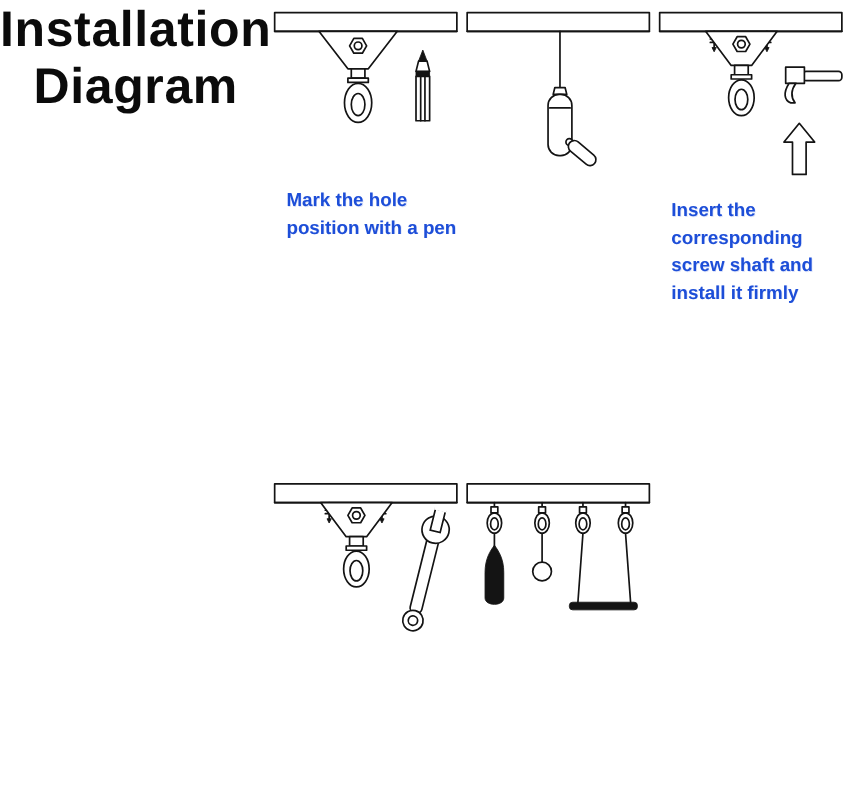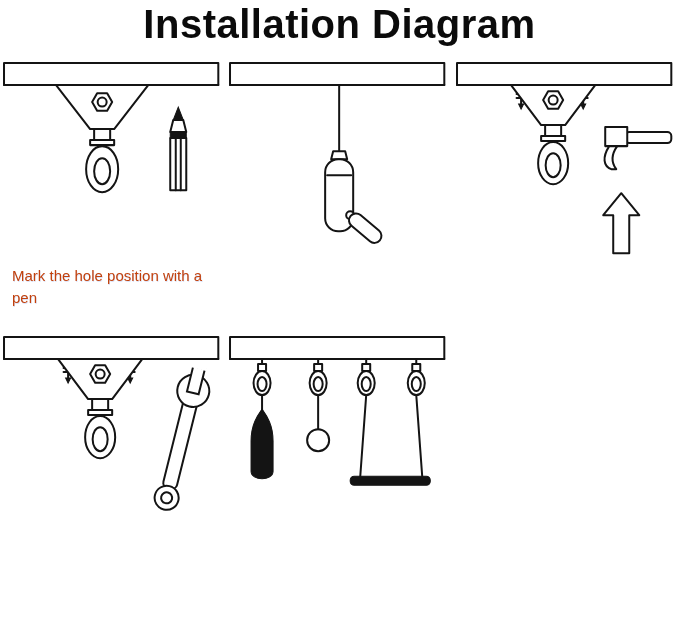--- a/index.html
+++ b/index.html
@@ -1,33 +1,33 @@
 <!DOCTYPE html>
 <html><head>
 <meta charset="utf-8">
 <style>
   html,body{margin:0;padding:0;background:#ffffff;}
   body{
     width:679px;height:643px;overflow:hidden;
     font-family:"Liberation Sans", sans-serif;color:#0b0b0b;
   }
-  .page{width:679px;height:643px;display:flex;flex-direction:column;}
+  .page{width:679px;height:643px;display:flex;flex-direction:row;}
   h1.title{
     margin:2px 0 4px 0;text-align:center;
     font-size:40px;font-weight:800;letter-spacing:.5px;color:#0b0b0b;
   }
   .panels{
     display:grid;grid-template-columns:repeat(3,1fr);
     column-gap:0;row-gap:22px;padding:6px 0 0 0;
   }
   figure.panel{margin:0;display:flex;flex-direction:column;}
   .art{display:block;width:100%;height:auto;}
   figcaption.caption{
-    font-size:15px;font-weight:400;line-height:1.45;
-    padding:8px 6px 0 12px;color:#c2410c;
+    font-size:15px;font-weight:700;line-height:1.45;
+    padding:8px 6px 0 12px;color:#1d4ed8;
     text-shadow:0.5px 0.5px 0 rgba(110,140,230,0.25);
   }
   svg .ink{stroke:#141414;fill:none;stroke-width:2;stroke-linejoin:round;stroke-linecap:round;}
   svg .fillw{fill:#ffffff;}
   svg .fillb{fill:#141414;stroke:#141414;}
 </style>
 </head>
 <body>
 
 <svg width="0" height="0" style="position:absolute" aria-hidden="true">
@@ -117,20 +117,21 @@
           <ellipse class="ink" cx="100" cy="106" rx="15" ry="21"></ellipse>
           <ellipse class="ink" cx="100" cy="108" rx="7.5" ry="12"></ellipse>
         </g>
         <g>
           <rect class="ink fillw" x="172" y="75" width="46" height="11" rx="4"></rect>
           <polygon class="ink fillw" points="152,70 174,70 174,89 152,89"></polygon>
           <path class="ink fillw" d="M156,89 C149,100 150,109 158,112 L163,112 C157,104 159,96 164,89 Z"></path>
         </g>
         <polygon class="ink fillw" points="168,136 150,158 160,158 160,196 176,196 176,158 186,158" stroke-width="2.2"></polygon>
       </svg>
+      <figcaption class="caption">Insert the corresponding screw shaft and install it firmly</figcaption>
     </figure>
 
     <figure class="panel">
       <svg class="art" viewBox="0 0 226 212">
         <g>
           <rect class="ink" x="4" y="6" width="214" height="22" fill="url(#hatch)"></rect>
           <line class="ink" x1="4" y1="28" x2="218" y2="28" stroke-width="2.6"></line>
         </g>
         <g>
           <line class="ink" x1="68" y1="28" x2="68" y2="47" stroke-width="2.2"></line>

